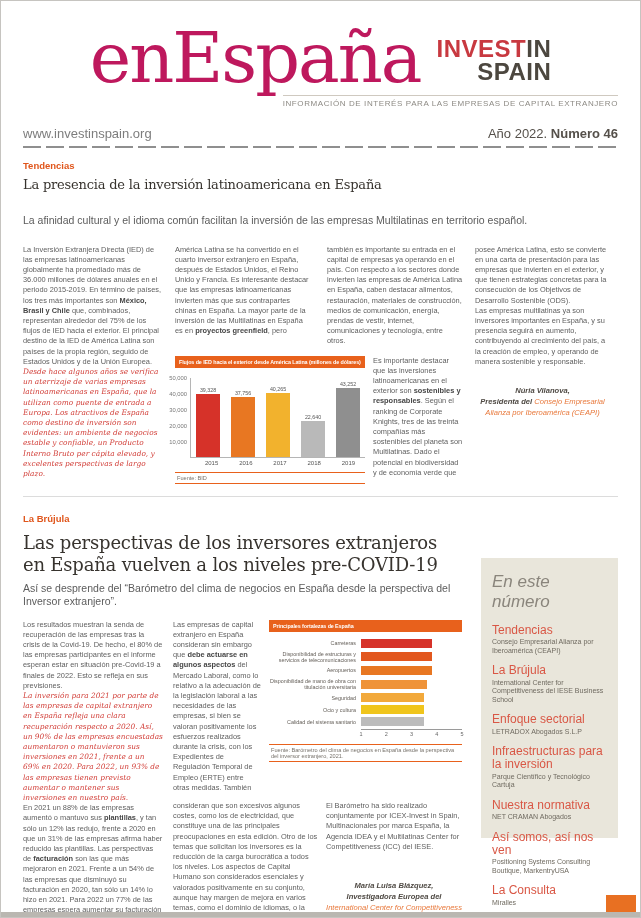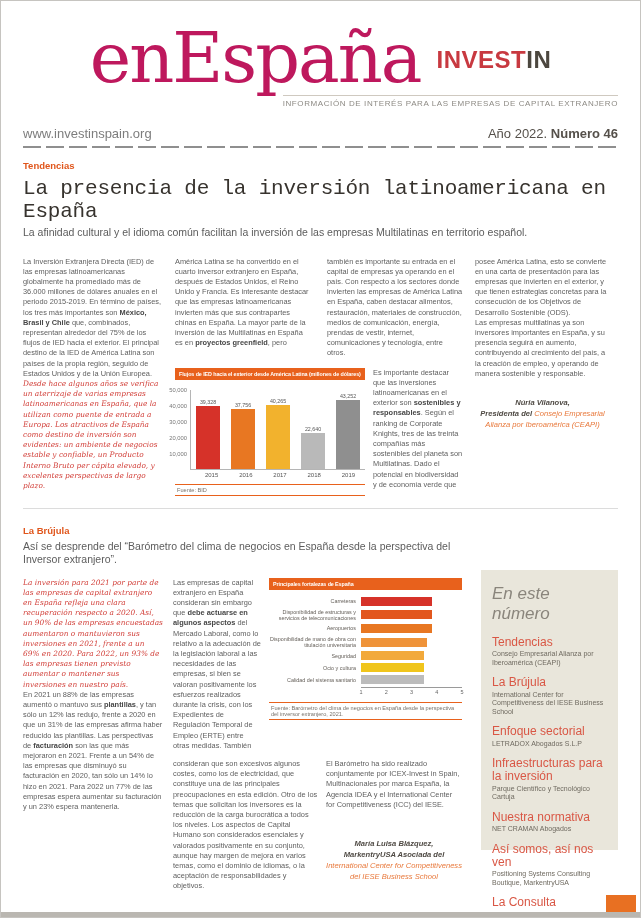--- a/index.html
+++ b/index.html
@@ -32,21 +32,21 @@
   .btxt b { color:#474747; }
   .btxt p + p { }
   .red-italic { font-family:"DejaVu Serif", serif; font-style:italic; color:#d2403a; font-size:7.4px; line-height:10.2px; }
   .signature { font-size:7.6px; line-height:11px; font-style:italic; text-align:center; color:#4f4a44; }
   .sig-name { font-weight:700; }
   .sig-role { font-weight:700; }
   .sig-org { color:#e8793c; }
 
   
   .article1 { padding:12px 22px 0; }
-  .article1 .headline { font-size:21px; margin:6px 0 3px;font-family:Liberation Mono, monospace; }
+  .article1 .headline { font-size:13px; margin:6px 0 22px; }
   .article1 .deck { font-size:10.5px; line-height:13px; margin-bottom:18px; }
   .a1-cols { display:flex; gap:12px; }
   .a1-col1 { width:140px; }
   .a1-mid { width:288px; }
   .a1-mid-top { display:flex; gap:16px; }
   .a1-mid-top .mcol { width:140px; }
   .a1-mid-bottom { display:flex; gap:8px; margin-top:9px; }
   .beside-chart { width:90px; }
   .a1-col4 { width:135px; }
   .a1-sig { margin-top:18px; }
@@ -107,20 +107,21 @@
 </head>
 <body>
 
 <div class="page">
 
   <div class="header">
     <div class="logo-row">
       <div class="logo-main">enEspaña</div>
       <div class="invest">
         <div><span class="red">INVEST</span><span>IN</span></div>
+        <div class="invest-spain">SPAIN</div>
       </div>
     </div>
     <div class="tagline-row">
       <div class="tagline">INFORMACIÓN DE INTERÉS PARA LAS EMPRESAS DE CAPITAL EXTRANJERO</div>
     </div>
     <div class="meta-row">
       <span>www.investinspain.org</span>
       <span class="issue"><span>Año 2022. </span><b>Número 46</b></span>
     </div>
     <div class="sketch-divider"></div>
@@ -206,24 +207,26 @@
       </div>
     </div>
   </div>
 
   <div class="article-divider"></div>
 
   <div class="article2">
     <div class="section-label">La Brújula</div>
     <div class="a2-flex">
       <div class="a2-left">
+        <h1 class="headline">Las perspectivas de los inversores extranjeros en España vuelven a los niveles pre-COVID-19</h1>
         <div class="deck">Así se desprende del “Barómetro del clima de negocios en España desde la perspectiva del Inversor extranjero”.</div>
 
         <div class="a2-cols">
           <div class="a2-col1 btxt">
+            <p>Los resultados muestran la senda de recuperación de las empresas tras la crisis de la Covid-19. De hecho, el 80% de las empresas participantes en el informe esperan estar en situación pre-Covid-19 a finales de 2022. Esto se refleja en sus previsiones.</p>
             <p class="red-italic">La inversión para 2021 por parte de las empresas de capital extranjero en España refleja una clara recuperación respecto a 2020. Así, un 90% de las empresas encuestadas aumentaron o mantuvieron sus inversiones en 2021, frente a un 69% en 2020. Para 2022, un 93% de las empresas tienen previsto aumentar o mantener sus inversiones en nuestro país.</p>
             <p><span>En 2021 un 88% de las empresas aumentó o mantuvo sus </span><b>plantillas</b><span>, y tan sólo un 12% las redujo, frente a 2020 en que un 31% de las empresas afirma haber reducido las plantillas. Las perspectivas de </span><b>facturación</b><span> son las que más mejoraron en 2021. Frente a un 54% de las empresas que disminuyó su facturación en 2020, tan sólo un 14% lo hizo en 2021. Para 2022 un 77% de las empresas espera aumentar su facturación y un 23% espera mantenerla.</span></p>
           </div>
 
           <div class="a2-mid">
             <div class="a2-mid-top">
               <div class="a2-narrow btxt">
                 <p><span>Las empresas de capital extranjero en España consideran sin embargo que </span><b>debe actuarse en algunos aspectos</b><span> del Mercado Laboral, como lo relativo a la adecuación de la legislación laboral a las necesidades de las empresas, si bien se valoran positivamente los esfuerzos realizados durante la crisis, con los Expedientes de Regulación Temporal de Empleo (ERTE) entre otras medidas. También</span></p>
               </div>
 
@@ -284,24 +287,24 @@
                     </div>
                 </div>
                 <div class="chart-source">Fuente: Barómetro del clima de negocios en España desde la perspectiva del inversor extranjero, 2021.</div>
               </div>
             </div>
             <div class="a2-mid-bottom">
               <div class="a2-cont btxt">
                 <p>consideran que son excesivos algunos costes, como los de electricidad, que constituye una de las principales preocupaciones en esta edición. Otro de los temas que solicitan los inversores es la reducción de la carga burocrática a todos los niveles. Los aspectos de Capital Humano son considerados esenciales y valorados positivamente en su conjunto, aunque hay margen de mejora en varios temas, como el dominio de idiomas, o la aceptación de responsabilidades y objetivos.</p>
               </div>
               <div class="a2-right btxt">
-                <p>El Barómetro ha sido realizado conjuntamente por ICEX-Invest in Spain, Multinacionales por marca España, la Agencia IDEA y el International Center for Competitiveness (ICC) del IESE.</p>
+                <p>El Barómetro ha sido realizado conjuntamente por ICEX-Invest in Spain, Multinacionales por marca España, la Agencia IDEA y el Multilatinas Center for Competitiveness (ICC) del IESE.</p>
                 <div class="signature a2-sig">
                   <span class="sig-name">María Luisa Blázquez,</span><br>
-                  <span class="sig-role">MarkentryUSA Asociada del </span><span class="sig-org">International Center for Competitiveness del IESE Business School</span>
+                  <span class="sig-role">Investigadora Europea del </span><span class="sig-org">International Center for Competitiveness del IESE Business School</span>
                 </div>
               </div>
             </div>
           </div>
         </div>
       </div>
 
       <div class="sidebar">
         <div class="side-title">En este número</div>
         <div id="sidebar-items">

